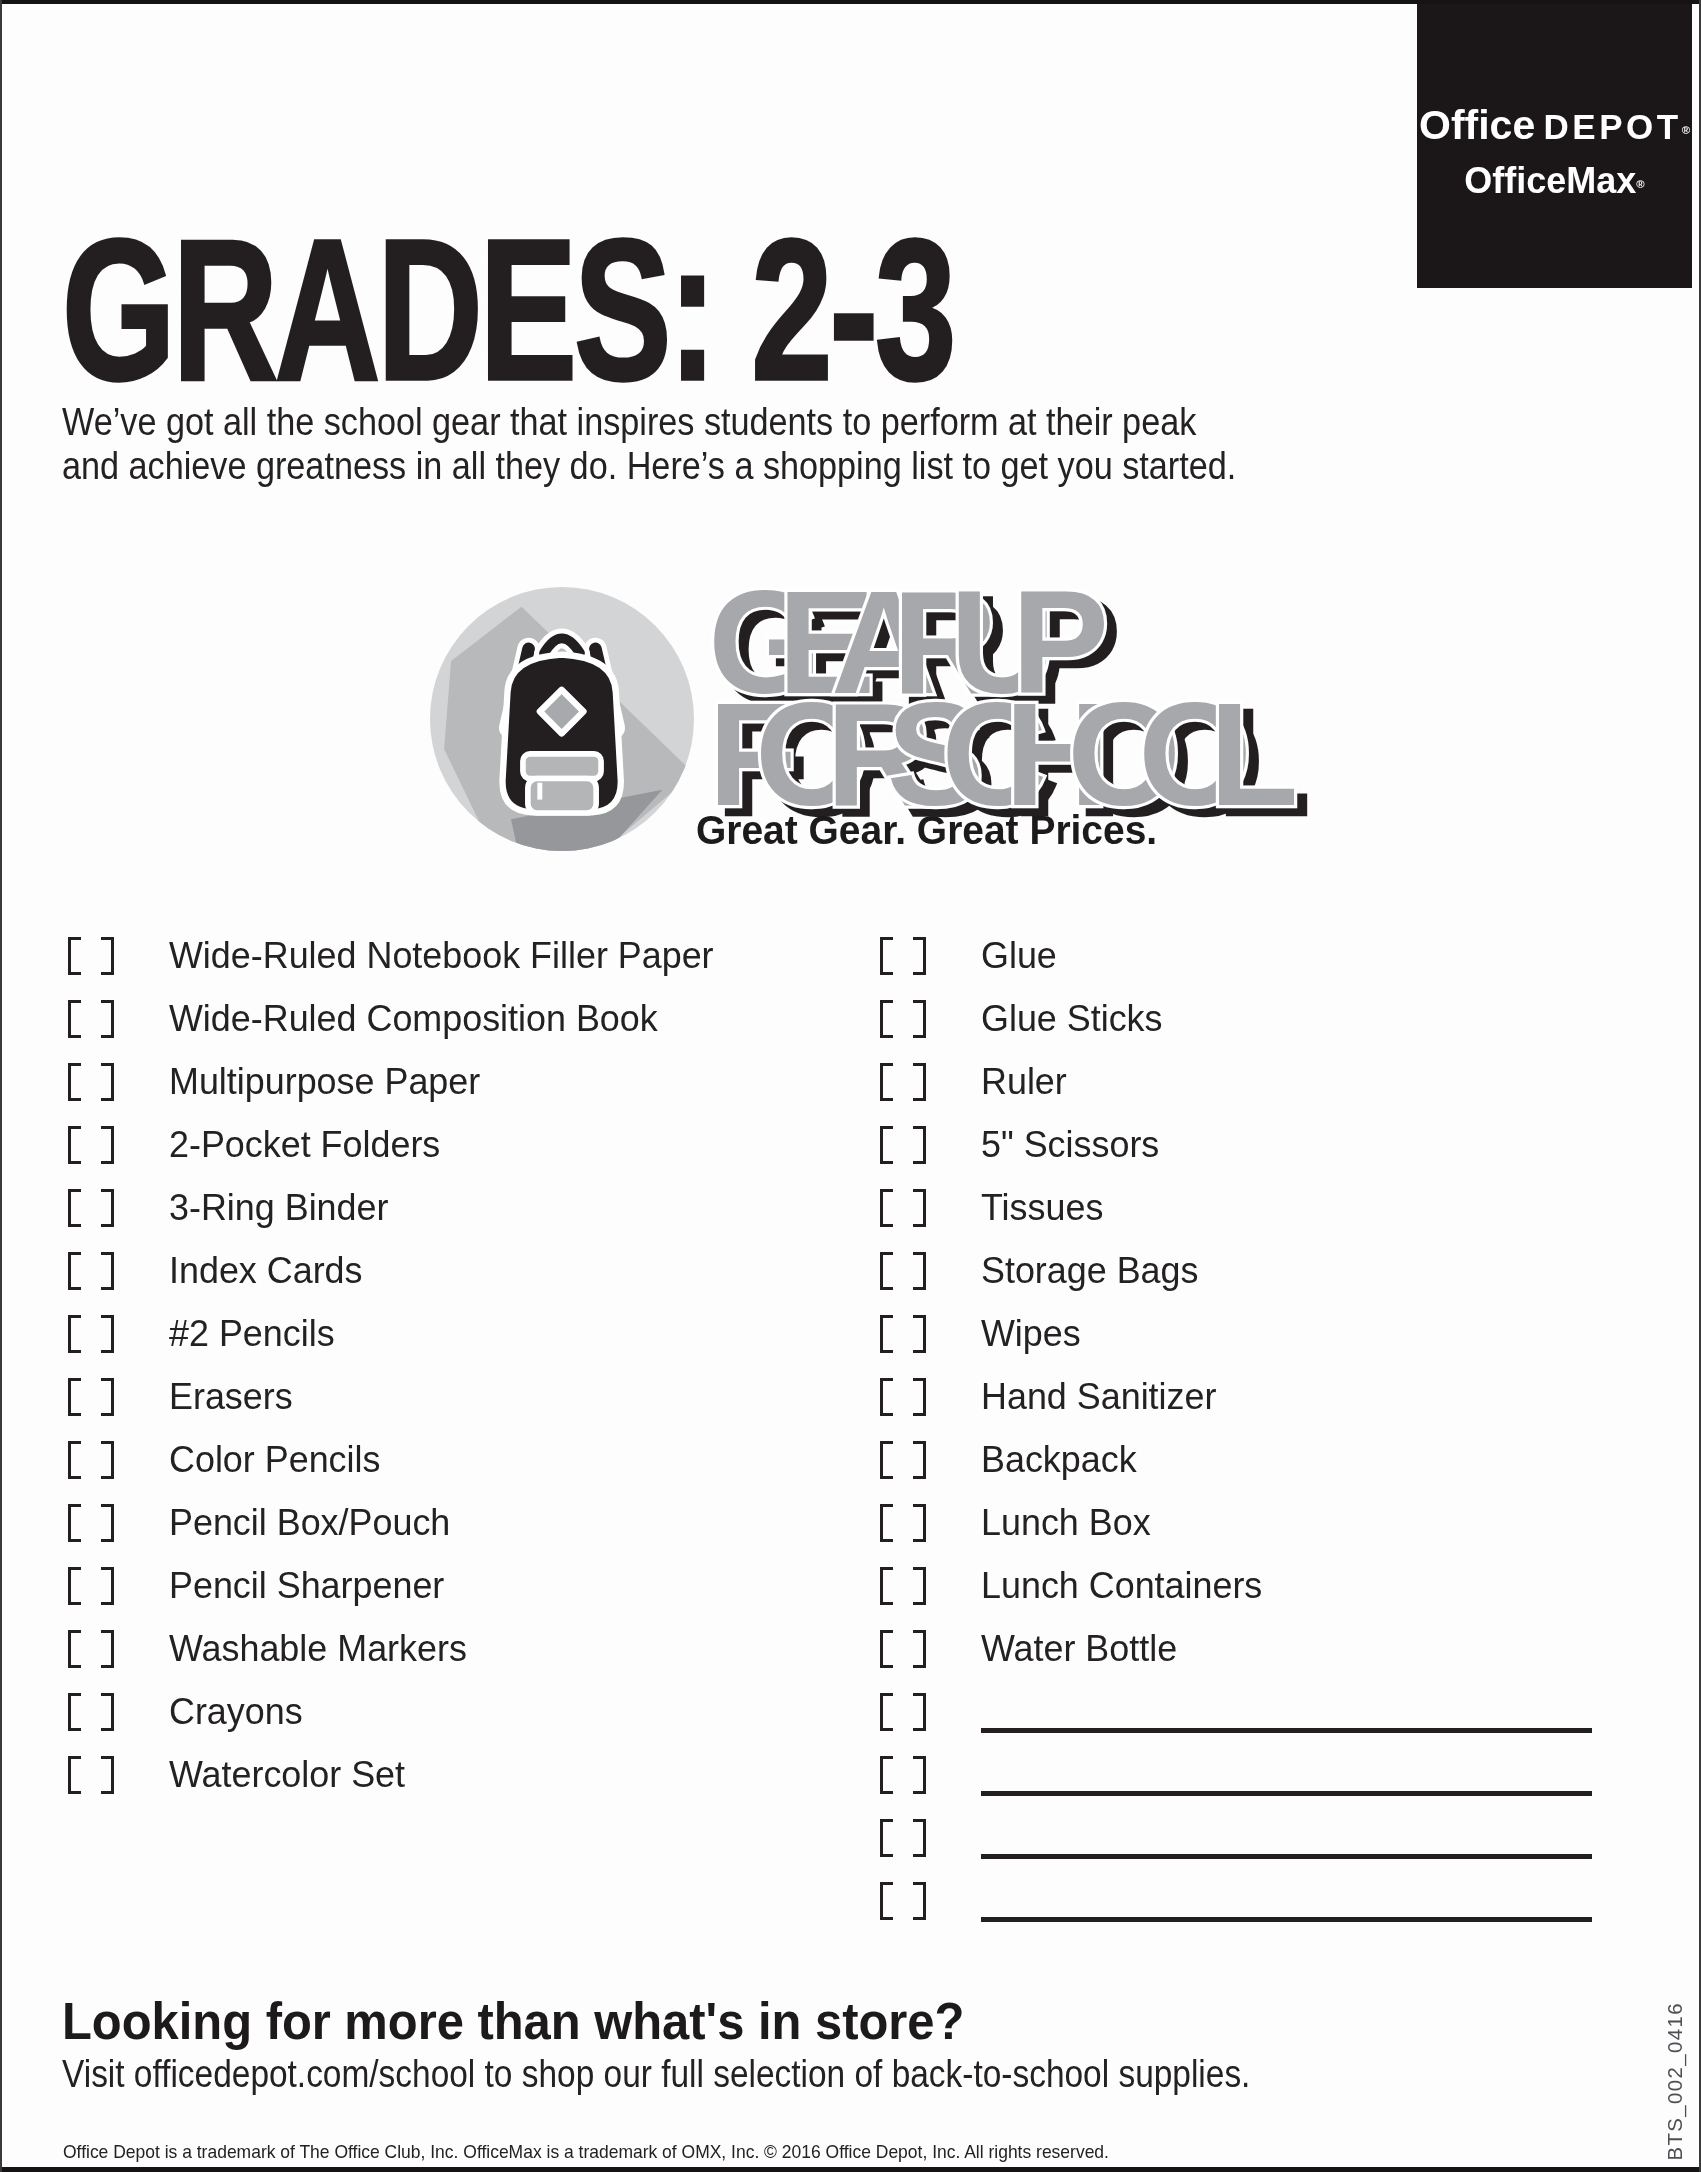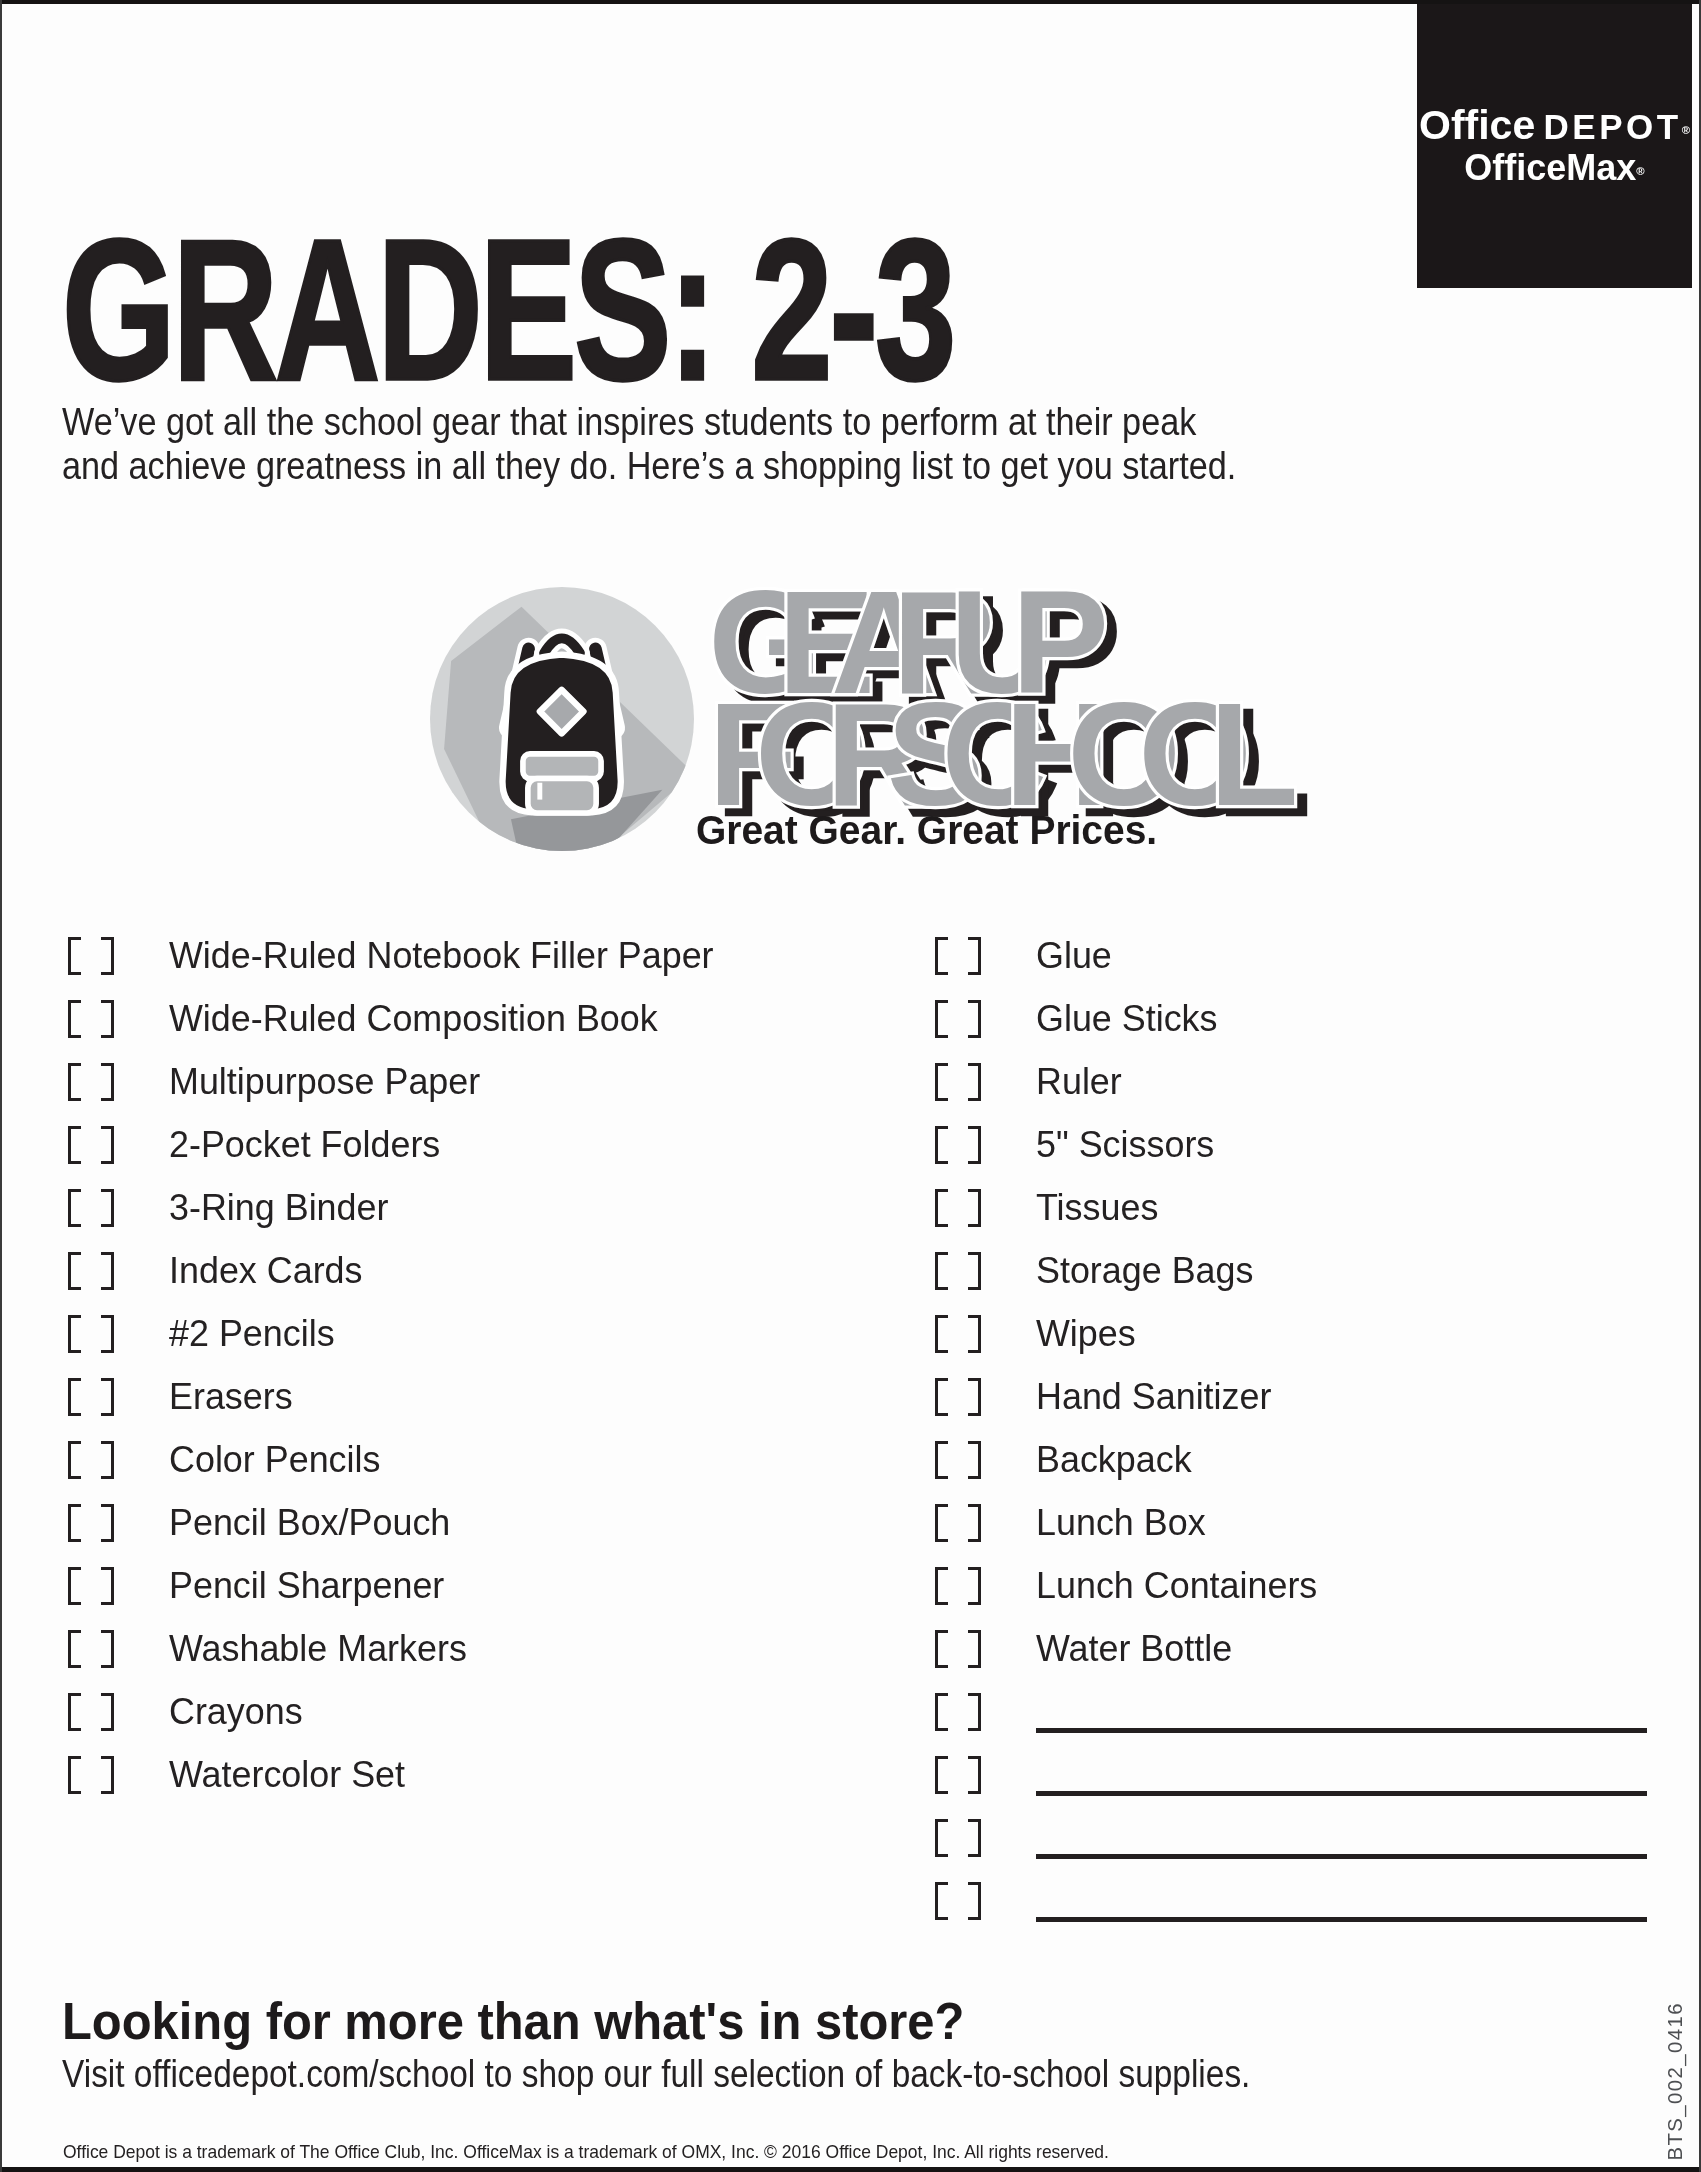--- a/index.html
+++ b/index.html
@@ -27,21 +27,21 @@
     color:#231f20;
   }
 
   
   .logo-box{
     position:absolute;left:1417px;top:3.5px;width:275px;height:284px;
     background:#1b1718;color:#ffffff;
     display:flex;flex-direction:column;align-items:center;justify-content:center;
     gap:4.2px;text-align:center;
   }
-  .logo-line{white-space:nowrap;line-height:1;}
+  .logo-line{white-space:nowrap;line-height:1;margin-top:13px;}
   .logo-office{font-size:41px;font-weight:bold;letter-spacing:0px;}
   .logo-depot{font-size:35px;font-weight:bold;letter-spacing:3.5px;margin-left:8.4px;}
   .logo-max{font-size:36px;font-weight:bold;letter-spacing:0px;}
   .logo-reg{font-size:11.3px;vertical-align:super;font-weight:bold;}
 
   
   .intro{
     position:absolute;left:62px;top:400px;
     font-size:38px;line-height:44px;color:#242122;
     transform:scaleX(0.9);transform-origin:left top;white-space:nowrap;
@@ -52,21 +52,21 @@
   .gear-headline-svg{position:absolute;left:697px;top:570px;width:634px;height:253px;}
   .gear-tagline{
     position:absolute;left:696px;top:807px;
     font-size:41px;font-weight:bold;color:#1d1a1b;white-space:nowrap;
     transform:scaleX(0.95);transform-origin:left top;
   }
 
   
   .col{position:absolute;top:924px;}
   .col-left{left:68px;}
-  .col-right{left:935px;}
+  .col-right{left:880px;}
   .row{display:flex;align-items:center;height:63px;}
   .cb{position:relative;width:46px;height:38px;flex:none;}
   .cb::before,.cb::after{
     content:"";position:absolute;top:0;bottom:0;width:10px;
     border:3.5px solid #231f20;
   }
   .cb::before{left:0;border-right:none;}
   .cb::after{right:0;border-left:none;}
   .lbl{
     margin-left:55px;font-size:37px;color:#242122;white-space:nowrap;

